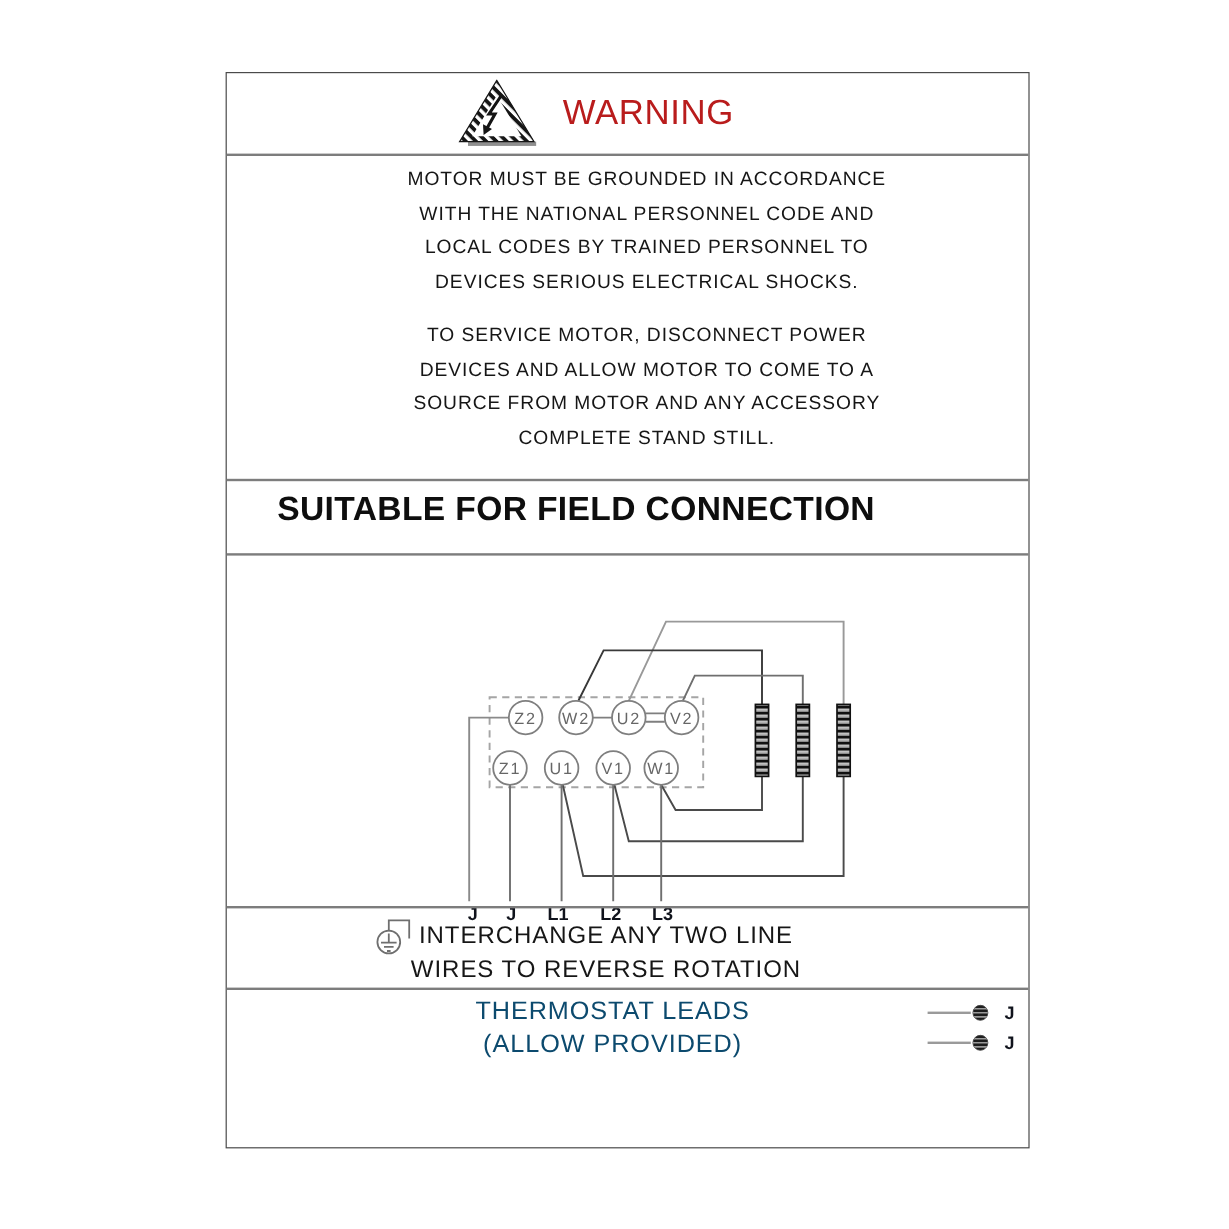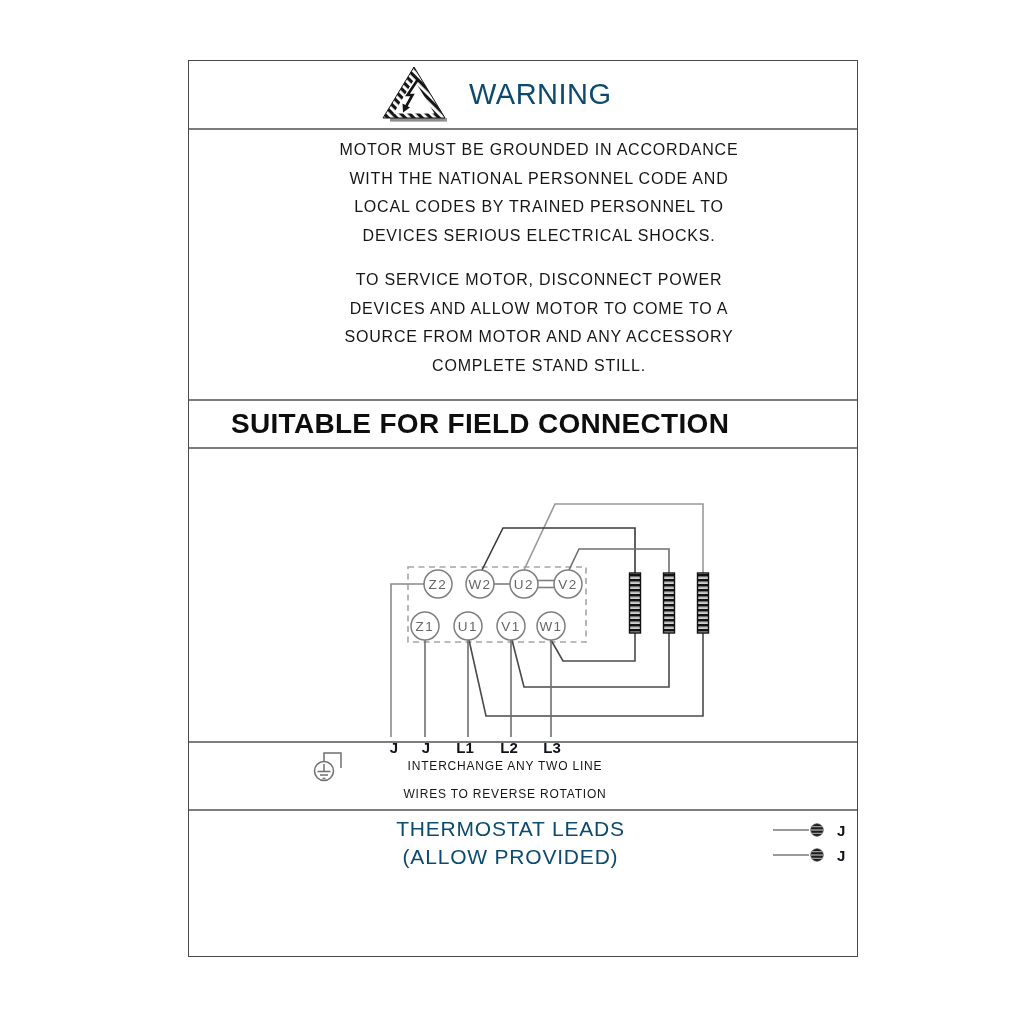--- a/index.html
+++ b/index.html
@@ -11,41 +11,41 @@
   .frame{
     position:absolute;left:188px;top:60px;width:670px;height:897px;
     border:1.5px solid #4a4a4a;box-sizing:border-box;background:#fff;
   }
   section{box-sizing:border-box;position:relative;}
   .divider-top{border-top:2px solid #7d7d7d;}
 
   
   .header{height:67px;display:flex;align-items:center;padding-left:192px;}
   .warn-icon{width:66px;height:58px;flex:0 0 auto;}
-  .warn-title{font-size:29px;letter-spacing:0.5px;margin-left:22px;color:#0c4a6e;}
+  .warn-title{font-size:29px;letter-spacing:0.5px;margin-left:22px;color:#b91c1c;}
 
   
   .warnings{height:271px;padding:6px 0 0 32px;text-align:center;}
   .warnings .para{margin:0 0 16px 0;}
   .warnings .line{display:block;font-size:16px;line-height:28.5px;letter-spacing:0.8px;color:#161616;}
 
   
-  .title-band{height:48px;}
+  .title-band{height:62px;}
   .title-band h1{
     margin:0;padding-left:42px;font-size:28px;font-weight:700;
     letter-spacing:0.3px;line-height:46px;color:#0e0e0e;
   }
 
   
   .diagram{height:294px;}
   .diagram svg{position:absolute;left:0;top:0;}
 
   
   .interchange{height:68px;text-align:center;padding:9px 36px 0 0;}
-  .interchange .line{font-size:12px;line-height:28px;letter-spacing:0.8px;color:#161616;}
+  .interchange .line{font-size:20px;line-height:28px;letter-spacing:0.8px;color:#161616;}
 
   
   .thermostat{height:62px;text-align:center;padding:4px 25px 0 0;}
   .thermostat .line{font-size:21px;line-height:28px;letter-spacing:0.8px;color:#0c4a6e;}
   .lead{position:absolute;display:flex;align-items:center;height:16px;}
   .lead-1{left:584px;top:11px;}
   .lead-2{left:584px;top:36px;}
   .lead-wire{width:36px;height:2px;background:#9a9a9a;}
   .lead-label{font-size:15px;font-weight:600;color:#10131c;margin-left:12px;}
 </style>

